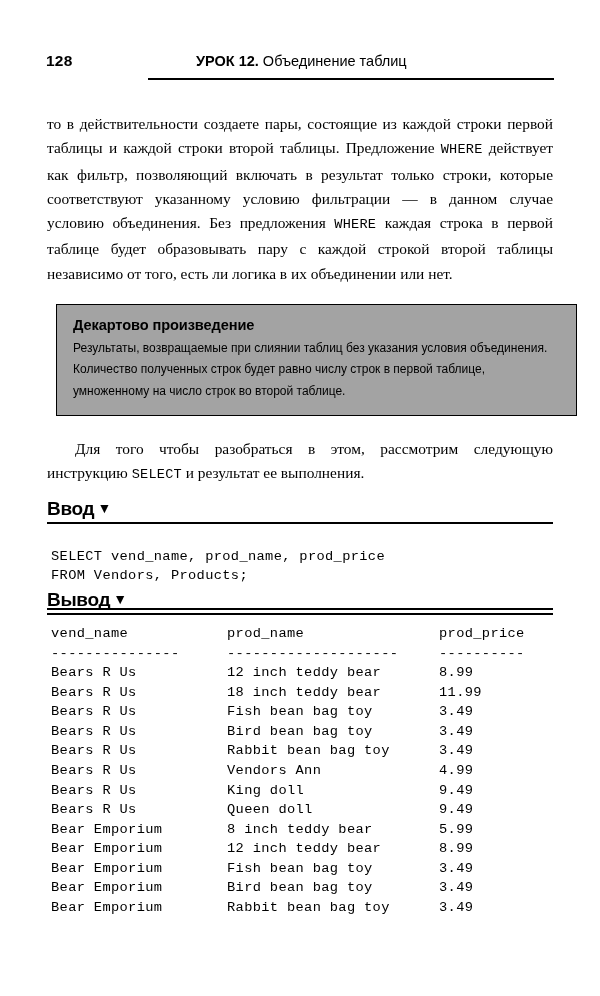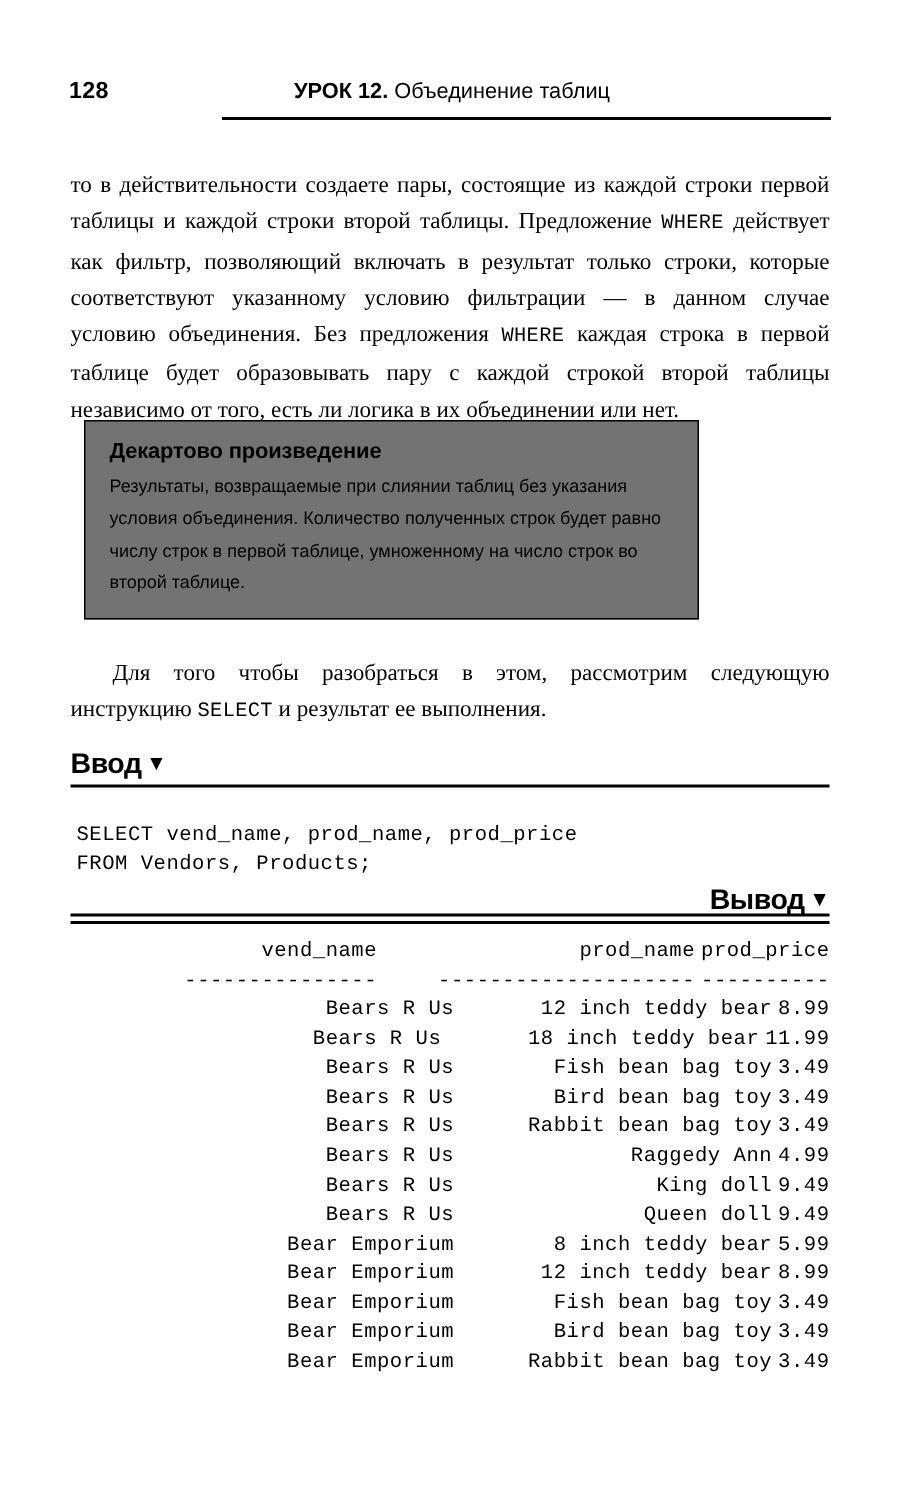--- a/index.html
+++ b/index.html
@@ -86,25 +86,25 @@
     letter-spacing: 0.2px;
   }
 
   #para-one { top: 112px; }
   #para-two { top: 437px; }
 
   
   .callout {
     position: absolute;
     left: 56px;
-    top: 280px;
-    width: 410px;
+    top: 304px;
+    width: 521px;
     box-sizing: border-box;
     border: 1.4px solid #000;
-    background: #737373;
+    background: #a3a3a3;
     padding: 12px 16px 13px 16px;
   }
   .callout-title {
     font-family: "Liberation Sans", "DejaVu Sans", sans-serif;
     font-weight: bold;
     font-size: 14.6px;
     margin: 0 0 5px 0;
     letter-spacing: -0.1px;
   }
   .callout-text {
@@ -147,21 +147,21 @@
   .code-block {
     font-family: "Liberation Mono", "DejaVu Sans Mono", monospace;
     font-size: 13.7px;
     line-height: 19.6px;
     letter-spacing: 0.35px;
     white-space: pre;
     padding: 9px 0 8px 4px;
   }
 
   
-  #section-output { top: 588px; text-align: right; }
+  #section-output { top: 588px; }
   .result {
     font-family: "Liberation Mono", "DejaVu Sans Mono", monospace;
     font-size: 13.7px;
     line-height: 19.55px;
     letter-spacing: 0.35px;
     padding-top: 9px;
   }
   .rrow {
     display: block;
     white-space: pre;
@@ -216,21 +216,21 @@
     <div class="section-heading"><span>Вывод</span><span class="caret">▼</span></div>
     <div class="section-rule"></div>
     <div class="result" id="result-table">
         <span class="rrow head"><span class="c1">vend_name</span><span class="c2">prod_name</span><span class="c3">prod_price</span></span>
         <span class="rrow sep"><span class="c1">---------------</span><span class="c2">--------------------</span><span class="c3">----------</span></span>
         <span class="rrow data"><span class="c1">Bears R Us</span><span class="c2">12 inch teddy bear</span><span class="c3">8.99</span></span>
         <span class="rrow data"><span class="c1">Bears R Us</span><span class="c2">18 inch teddy bear</span><span class="c3">11.99</span></span>
         <span class="rrow data"><span class="c1">Bears R Us</span><span class="c2">Fish bean bag toy</span><span class="c3">3.49</span></span>
         <span class="rrow data"><span class="c1">Bears R Us</span><span class="c2">Bird bean bag toy</span><span class="c3">3.49</span></span>
         <span class="rrow data"><span class="c1">Bears R Us</span><span class="c2">Rabbit bean bag toy</span><span class="c3">3.49</span></span>
-        <span class="rrow data"><span class="c1">Bears R Us</span><span class="c2">Raggedy Ann</span><span class="c3">4.99</span></span>
+        <span class="rrow data"><span class="c1">Bears R Us</span><span class="c2">Vendors Ann</span><span class="c3">4.99</span></span>
         <span class="rrow data"><span class="c1">Bears R Us</span><span class="c2">King doll</span><span class="c3">9.49</span></span>
         <span class="rrow data"><span class="c1">Bears R Us</span><span class="c2">Queen doll</span><span class="c3">9.49</span></span>
         <span class="rrow data"><span class="c1">Bear Emporium</span><span class="c2">8 inch teddy bear</span><span class="c3">5.99</span></span>
         <span class="rrow data"><span class="c1">Bear Emporium</span><span class="c2">12 inch teddy bear</span><span class="c3">8.99</span></span>
         <span class="rrow data"><span class="c1">Bear Emporium</span><span class="c2">Fish bean bag toy</span><span class="c3">3.49</span></span>
         <span class="rrow data"><span class="c1">Bear Emporium</span><span class="c2">Bird bean bag toy</span><span class="c3">3.49</span></span>
         <span class="rrow data"><span class="c1">Bear Emporium</span><span class="c2">Rabbit bean bag toy</span><span class="c3">3.49</span></span>
       </div>
   </div>
 

